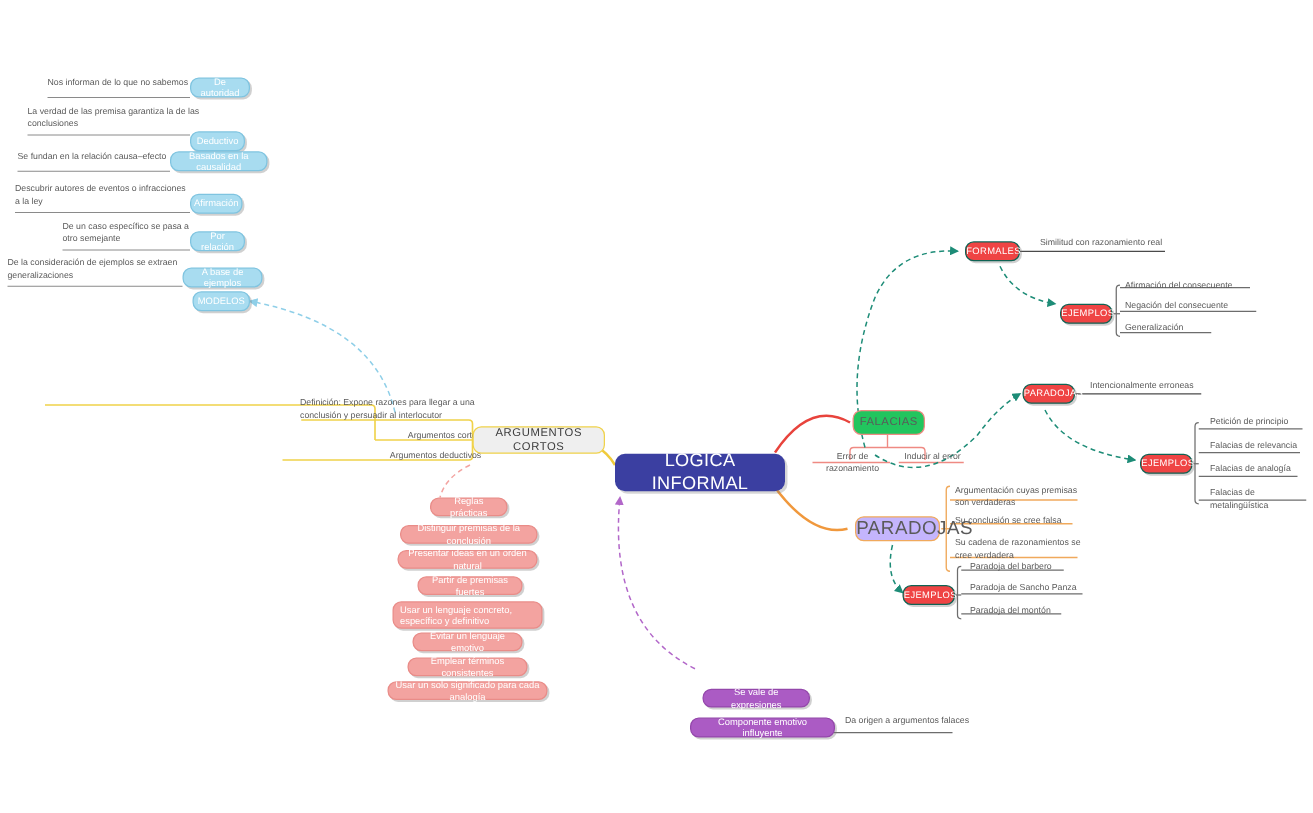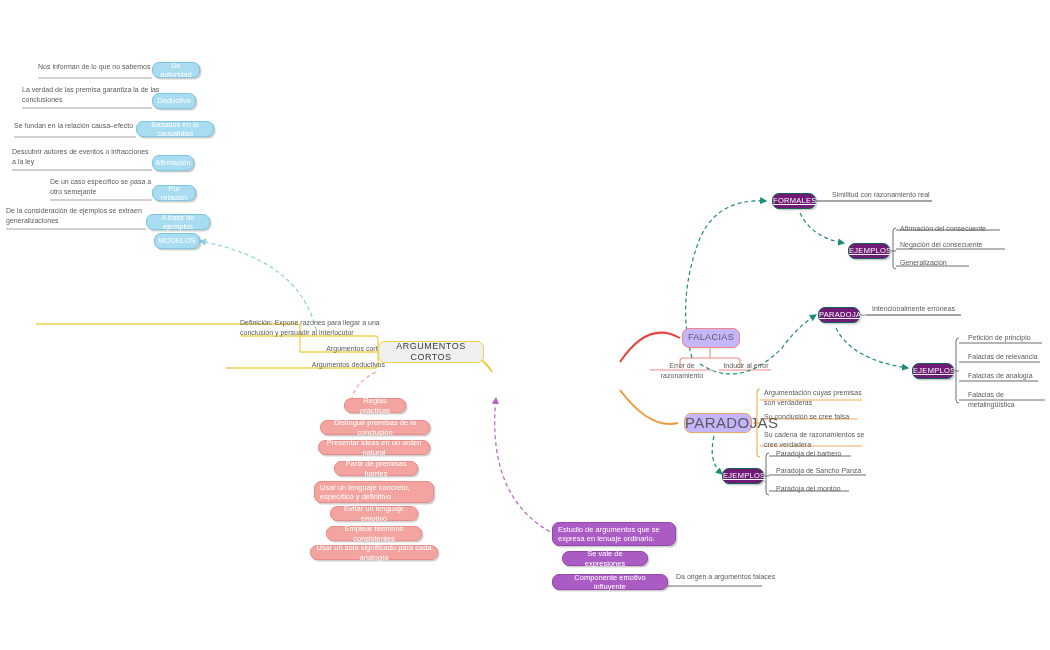--- a/index.html
+++ b/index.html
@@ -16,26 +16,26 @@
           box-shadow:1.5px 1.5px 0 rgba(120,120,120,.35);}
   
   .n-center{background:#3b3fa1;color:#ffffff;font-size:14.5px;letter-spacing:.3px;border-radius:8px;
             box-shadow:2px 2px 0 rgba(120,120,120,.30);}
   
   .n-gray{background:#efefef;border:1.4px solid #f0d24a;color:#3b3b3b;font-size:9px;letter-spacing:.5px;}
   
   .n-pink{background:#f3a3a0;border:1px solid #e98c88;color:#ffffff;font-size:7.5px;
           box-shadow:1.5px 1.5px 0 rgba(120,120,120,.35);}
   
-  .n-falacias{background:#c4b5fd;border:1.4px solid #ef8a83;color:#5a5a5a;font-size:9px;letter-spacing:.4px;}
+  .n-falacias{background:#22c55e;border:1.4px solid #ef8a83;color:#5a5a5a;font-size:9px;letter-spacing:.4px;}
   
   .n-paradojas{background:#c4b5fd;border:1.4px solid #f0a95c;color:#5a5a5a;font-size:15px;letter-spacing:.4px;}
   
-  .n-teal{background:#701a75;border:1px solid #0f6354;color:#ffffff;font-size:7.5px;letter-spacing:.3px;
-          box-shadow:1.5px 1.5px 0 rgba(120,120,120,.35);text-decoration:underline;}
+  .n-teal{background:#ef4444;border:1px solid #0f6354;color:#ffffff;font-size:7.5px;letter-spacing:.3px;
+          box-shadow:1.5px 1.5px 0 rgba(120,120,120,.35);}
   
   .n-purple{background:#ab5bc4;border:1px solid #9447ab;color:#ffffff;font-size:7.5px;
             box-shadow:1.5px 1.5px 0 rgba(120,120,120,.35);}
 
   .leaf{position:absolute;font-size:7px;color:#5a5a5a;line-height:1.45;box-sizing:border-box;}
 </style>
 </head>
 <body>
 
 <div id="canvas">
@@ -146,21 +146,21 @@
   <div class="leaf" style="left:22px;top:85px;width:144px;">La verdad de las premisa garantiza la de las conclusiones</div>
   <div class="leaf" style="left:14px;top:121px;width:130px;">Se fundan en la relación causa–efecto</div>
   <div class="leaf" style="left:12px;top:147px;width:140px;">Descubrir autores de eventos o infracciones a la ley</div>
   <div class="leaf" style="left:50px;top:177px;width:112px;">De un caso específico se pasa a otro semejante</div>
   <div class="leaf" style="left:6px;top:206px;width:150px;">De la consideración de ejemplos se extraen generalizaciones</div>
 
   <div class="node n-blue" style="left:152px;top:62px;width:48px;height:16px;">
     <span>De autoridad</span>
     </div>
 
-  <div class="node n-blue" style="left:152px;top:93px;width:44px;height:16px;justify-content:center;">
+  <div class="node n-blue" style="left:152px;top:105px;width:44px;height:16px;justify-content:center;">
     <span>Deductivo</span>
     </div>
 
   <div class="node n-blue" style="left:136px;top:121px;width:78px;height:16px;">
     <span>Basados en la causalidad</span>
     </div>
 
   <div class="node n-blue" style="left:152px;top:155px;width:42px;height:16px;">
     <span>Afirmación</span>
     </div>
@@ -178,20 +178,23 @@
     </div>
 
   <div class="leaf" style="left:240px;top:318px;width:150px;">Definición: Expone razones para llegar a una conclusión y persuadir al interlocutor</div>
   <div class="leaf" style="left:305px;top:344px;width:80px;text-align:right;">Argumentos cortos</div>
   <div class="leaf" style="left:290px;top:360px;width:95px;text-align:right;">Argumentos deductivos</div>
 
   <div class="node n-gray" style="left:378px;top:341px;width:106px;height:22px;">
     <span>ARGUMENTOS CORTOS</span>
     </div>
 
+  <div class="node n-center" style="left:492px;top:363px;width:136px;height:30px;">
+    <span>LÓGICA INFORMAL</span>
+    </div>
 
   <div class="node n-pink" style="left:344px;top:398px;width:62px;height:15px;">
     <span>Reglas prácticas</span>
     </div>
   <div class="node n-pink" style="left:320px;top:420px;width:110px;height:15px;">
     <span>Distinguir premisas de la conclusión</span>
     </div>
   <div class="node n-pink" style="left:318px;top:440px;width:112px;height:15px;">
     <span>Presentar ideas en un orden natural</span>
     </div>
@@ -249,23 +252,20 @@
   <div class="leaf" style="left:764px;top:412px;width:104px;">Su conclusión se cree falsa</div>
   <div class="leaf" style="left:764px;top:430px;width:104px;">Su cadena de razonamientos se cree verdadera</div>
 
   <div class="node n-teal" style="left:722px;top:468px;width:42px;height:16px;">
     <span>EJEMPLOS</span>
     </div>
   <div class="leaf" style="left:776px;top:449px;width:92px;">Paradoja del barbero</div>
   <div class="leaf" style="left:776px;top:466px;width:98px;">Paradoja de Sancho Panza</div>
   <div class="leaf" style="left:776px;top:484px;width:92px;">Paradoja del montón</div>
 
-  <div class="node n-purple" style="left:552px;top:522px;width:124px;height:24px;justify-content:flex-start;text-align:left;">
-    <span>Estudio de argumentos que se expresa en lenuaje ordinario.</span>
-    </div>
   <div class="node n-purple" style="left:562px;top:551px;width:86px;height:15px;">
     <span>Se vale de expresiones</span>
     </div>
   <div class="node n-purple" style="left:552px;top:574px;width:116px;height:16px;">
     <span>Componente emotivo influyente</span>
     </div>
   <div class="leaf" style="left:676px;top:572px;width:110px;">Da origen a argumentos falaces</div>
 
 </div>
 

